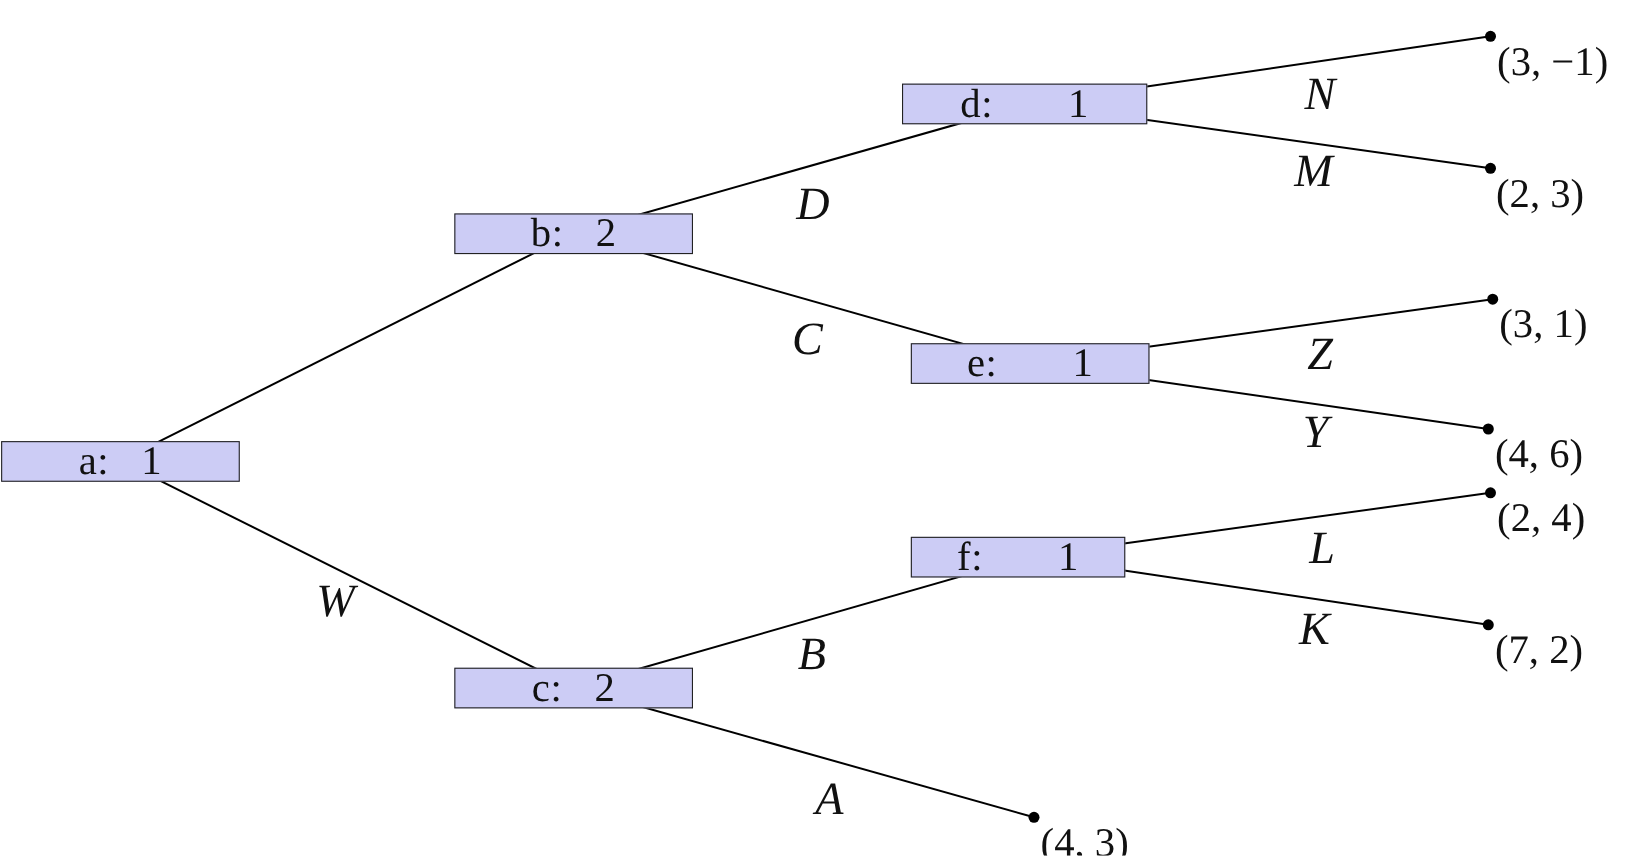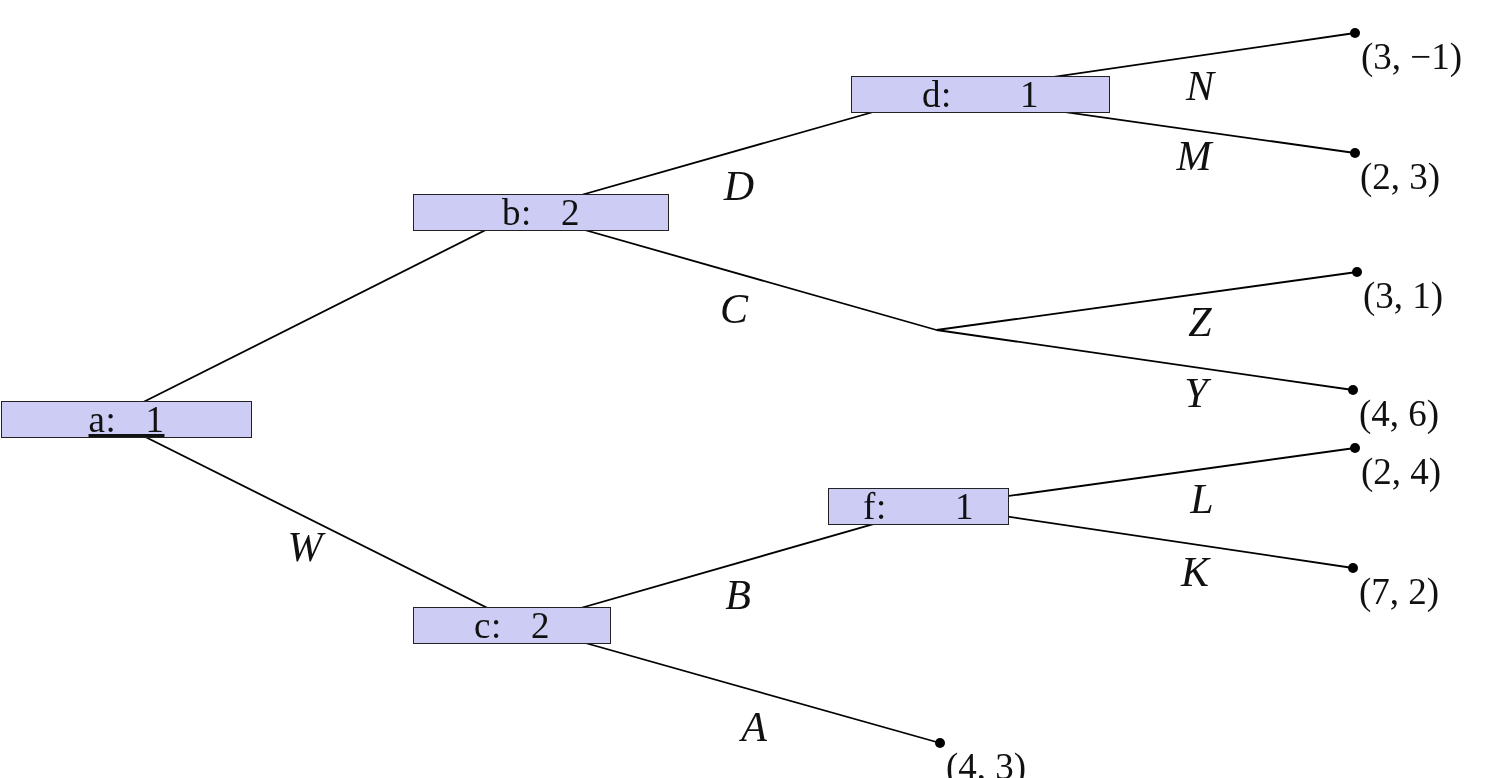--- a/index.html
+++ b/index.html
@@ -71,25 +71,26 @@
       <line x1="936.5" y1="506" x2="1353" y2="568" stroke="#000000" stroke-width="1.8"></line>
       <circle cx="1355" cy="33" r="5" fill="#000000"></circle>
       <circle cx="1355" cy="153" r="5" fill="#000000"></circle>
       <circle cx="1357" cy="272" r="5" fill="#000000"></circle>
       <circle cx="1353" cy="390" r="5" fill="#000000"></circle>
       <circle cx="1355" cy="448" r="5" fill="#000000"></circle>
       <circle cx="1353" cy="568" r="5" fill="#000000"></circle>
       <circle cx="940" cy="743" r="5" fill="#000000"></circle>
     </svg>
   <div class="layer" id="nodes-layer">
-      <div class="node" style="left: 1px; top: 400.5px; width: 251px; height: 37px; background: rgb(204, 204, 245); border: 1.8px solid rgb(34, 34, 34); text-decoration: underline;"><span>a:   1</span></div>
-      <div class="node" style="left: 413px; top: 193.5px; width: 256px; height: 37px; background: rgb(204, 204, 245); border: 1.8px solid rgb(34, 34, 34);"><span>b:   2</span></div>
-      <div class="node" style="left: 413px; top: 606.5px; width: 198px; height: 37px; background: rgb(204, 204, 245); border: 1.8px solid rgb(34, 34, 34);"><span>c:   2</span></div>
-      <div class="node" style="left: 851px; top: 75.5px; width: 259px; height: 37px; background: rgb(204, 204, 245); border: 1.8px solid rgb(34, 34, 34);"><span>d:       1</span></div>
-      <div class="node" style="left: 828px; top: 487.5px; width: 181px; height: 37px; background: rgb(204, 204, 245); border: 1.8px solid rgb(34, 34, 34);"><span>f:       1</span></div>
+      <div class="node" style="left: 1px; top: 400.5px; width: 217px; height: 37px; background: rgb(204, 204, 245); border: 1.8px solid rgb(34, 34, 34);"><span>a:   1</span></div>
+      <div class="node" style="left: 413px; top: 193.5px; width: 217px; height: 37px; background: rgb(204, 204, 245); border: 1.8px solid rgb(34, 34, 34);"><span>b:   2</span></div>
+      <div class="node" style="left: 413px; top: 606.5px; width: 217px; height: 37px; background: rgb(204, 204, 245); border: 1.8px solid rgb(34, 34, 34);"><span>c:   2</span></div>
+      <div class="node" style="left: 820px; top: 75.5px; width: 223px; height: 37px; background: rgb(204, 204, 245); border: 1.8px solid rgb(34, 34, 34);"><span>d:       1</span></div>
+      <div class="node" style="left: 828px; top: 311.5px; width: 217px; height: 37px; background: rgb(204, 204, 245); border: 1.8px solid rgb(34, 34, 34);"><span>e:       1</span></div>
+      <div class="node" style="left: 828px; top: 487.5px; width: 195px; height: 37px; background: rgb(204, 204, 245); border: 1.8px solid rgb(34, 34, 34);"><span>f:       1</span></div>
     </div>
   <div class="layer" id="labels-layer">
       <div class="edge-label" style="left: 305px; top: 547px;">W</div>
       <div class="edge-label" style="left: 739px; top: 186px;">D</div>
       <div class="edge-label" style="left: 734px; top: 309px;">C</div>
       <div class="edge-label" style="left: 738px; top: 595px;">B</div>
       <div class="edge-label" style="left: 754px; top: 727px;">A</div>
       <div class="edge-label" style="left: 1200px; top: 86px;">N</div>
       <div class="edge-label" style="left: 1194px; top: 156px;">M</div>
       <div class="edge-label" style="left: 1200px; top: 322px;">Z</div>

